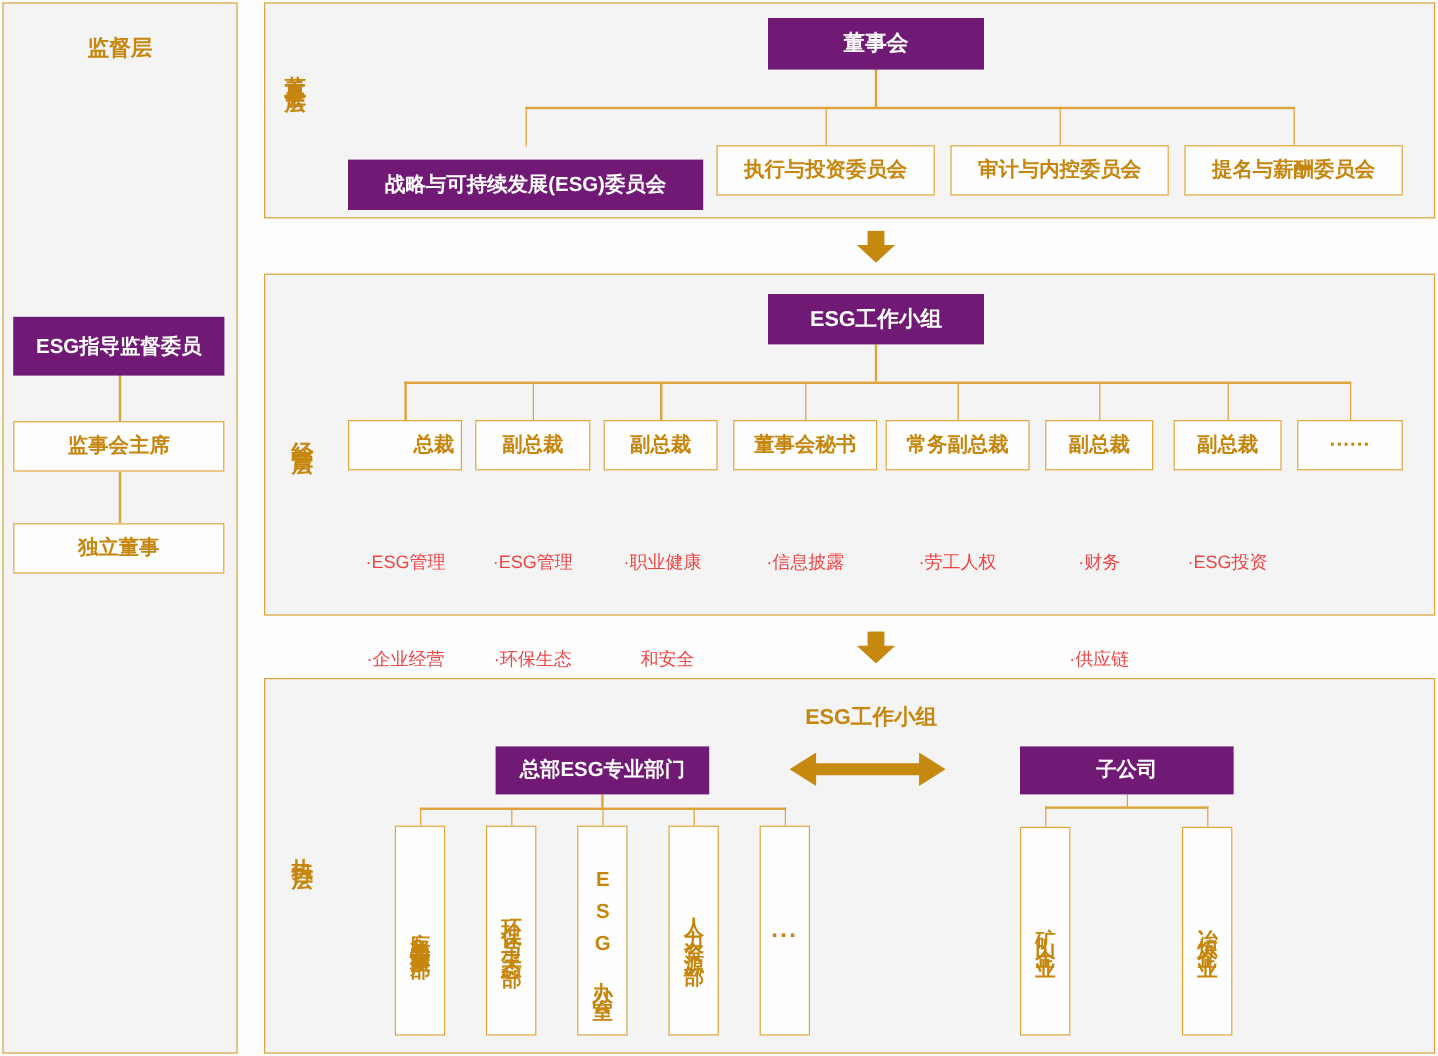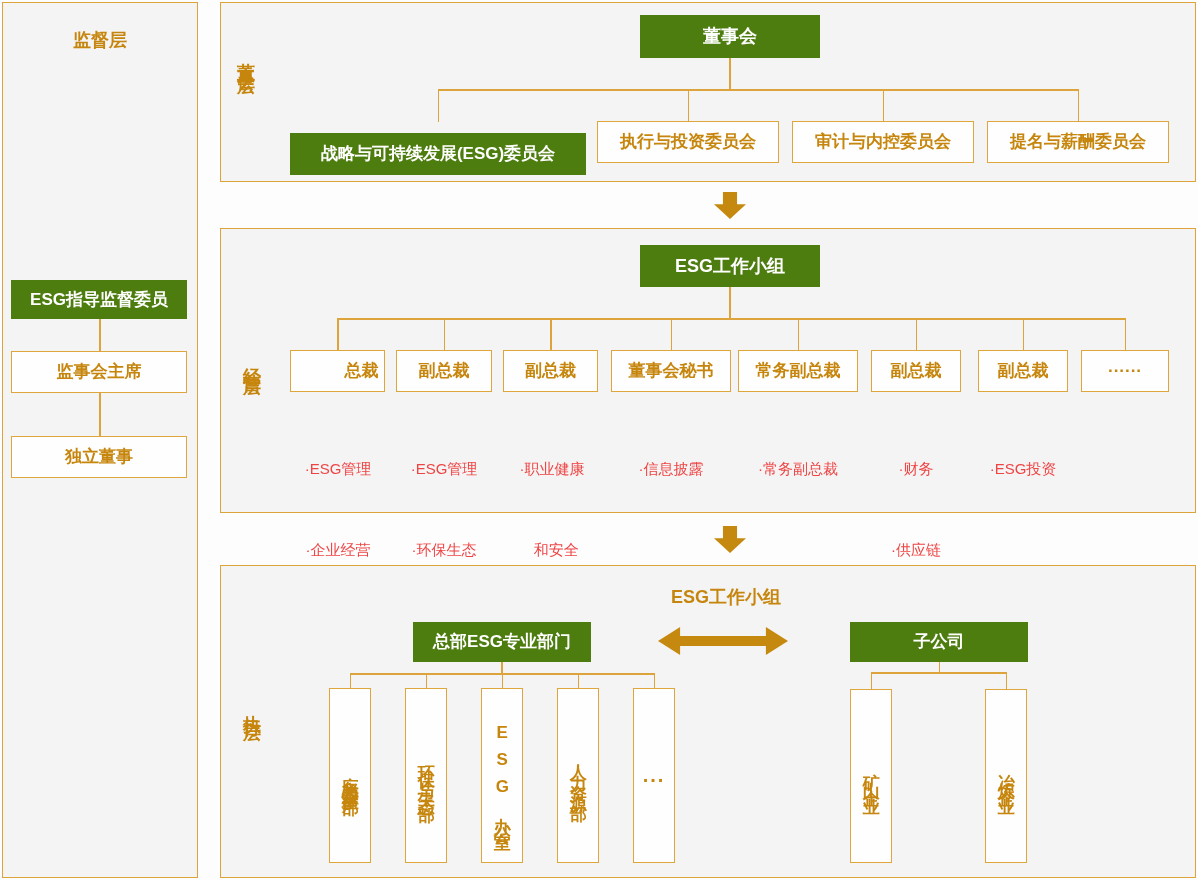--- a/index.html
+++ b/index.html
@@ -11,21 +11,21 @@
   .panel{
     position:absolute;background:#f4f4f4;
     border:1.5px solid #dca43b;box-sizing:border-box;
   }
   .ln{position:absolute;background:#dca43b;}
   .node{
     position:absolute;box-sizing:border-box;
     display:flex;align-items:center;justify-content:center;
     text-align:center;font-weight:700;line-height:1.15;
   }
-  .filled{background:#4d7c0f;color:#ffffff;font-size:17px;}
+  .filled{background:#701a75;color:#ffffff;font-size:17px;}
   .filled.big{font-size:18px;}
   .outline{
     background:#fefefe;border:1.5px solid #dfa63c;
     color:#c6860d;font-size:17px;
   }
   .layer-label{
     position:absolute;color:#c6860d;font-weight:700;font-size:18px;
     writing-mode:vertical-rl;text-orientation:upright;letter-spacing:5px;
   }
   .h-label{
@@ -52,21 +52,21 @@
   .dots-h{color:#c6860d;font-weight:700;font-size:20px;letter-spacing:2px;}
 </style>
 </head>
 <body>
 
 <div id="canvas">
 
   <div class="panel" style="left:2px;top:2px;width:196px;height:876px;"></div>
   <div class="h-label" style="left:100px;top:28px;">监督层</div>
   <div class="ln" style="left:99px;top:306px;width:1.5px;height:131px;"></div>
-  <div class="node filled" style="left:11px;top:280px;width:176px;height:39px;">ESG指导监督委员</div>
+  <div class="node filled" style="left:11px;top:264px;width:176px;height:49px;">ESG指导监督委员</div>
   <div class="node outline" style="left:11px;top:351px;width:176px;height:42px;">监事会主席</div>
   <div class="node outline" style="left:11px;top:436px;width:176px;height:42px;">独立董事</div>
 
   <div class="panel" style="left:220px;top:2px;width:976px;height:180px;"></div>
   <div class="layer-label" style="left:234px;top:48px;">董事会层</div>
 
   <div class="ln" style="left:729px;top:57px;width:1.5px;height:33px;"></div>
   <div class="ln" style="left:437.5px;top:89px;width:641.5px;height:1.5px;"></div>
   <div class="ln" style="left:437.5px;top:89px;width:1.5px;height:33px;"></div>
   <div class="ln" style="left:687.5px;top:89px;width:1.5px;height:33px;"></div>
@@ -117,21 +117,21 @@
     <div>·社区关系</div>
   </div>
   <div class="duties" style="left:552px;top:401px;">
     <div>·职业健康</div>
     <div>  和安全</div>
   </div>
   <div class="duties" style="left:671px;top:401px;">
     <div>·信息披露</div>
   </div>
   <div class="duties" style="left:798px;top:401px;">
-    <div>·常务副总裁</div>
+    <div>·劳工人权</div>
   </div>
   <div class="duties" style="left:916px;top:401px;">
     <div>·财务</div>
     <div>·供应链</div>
   </div>
   <div class="duties" style="left:1023px;top:401px;">
     <div>·ESG投资</div>
   </div>
 
   <div class="down-arrow" style="left:714px;top:526px;width:32px;height:27px;"></div>

